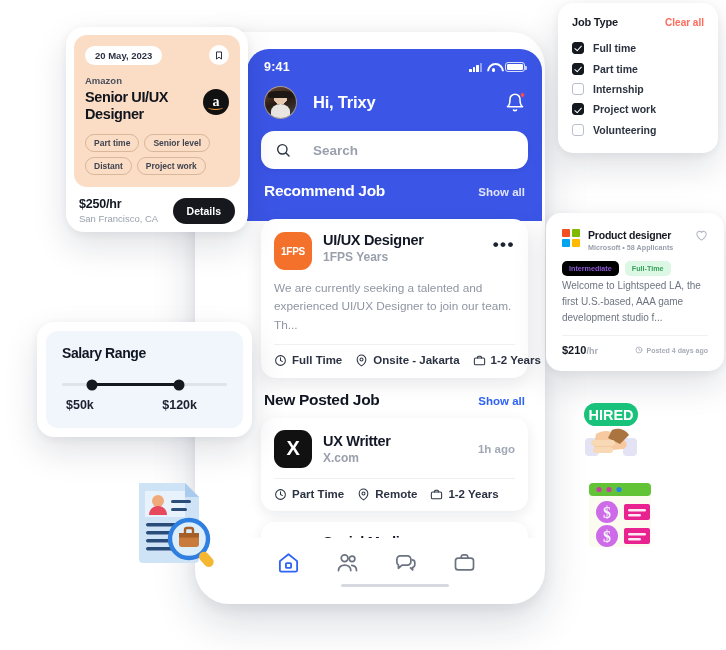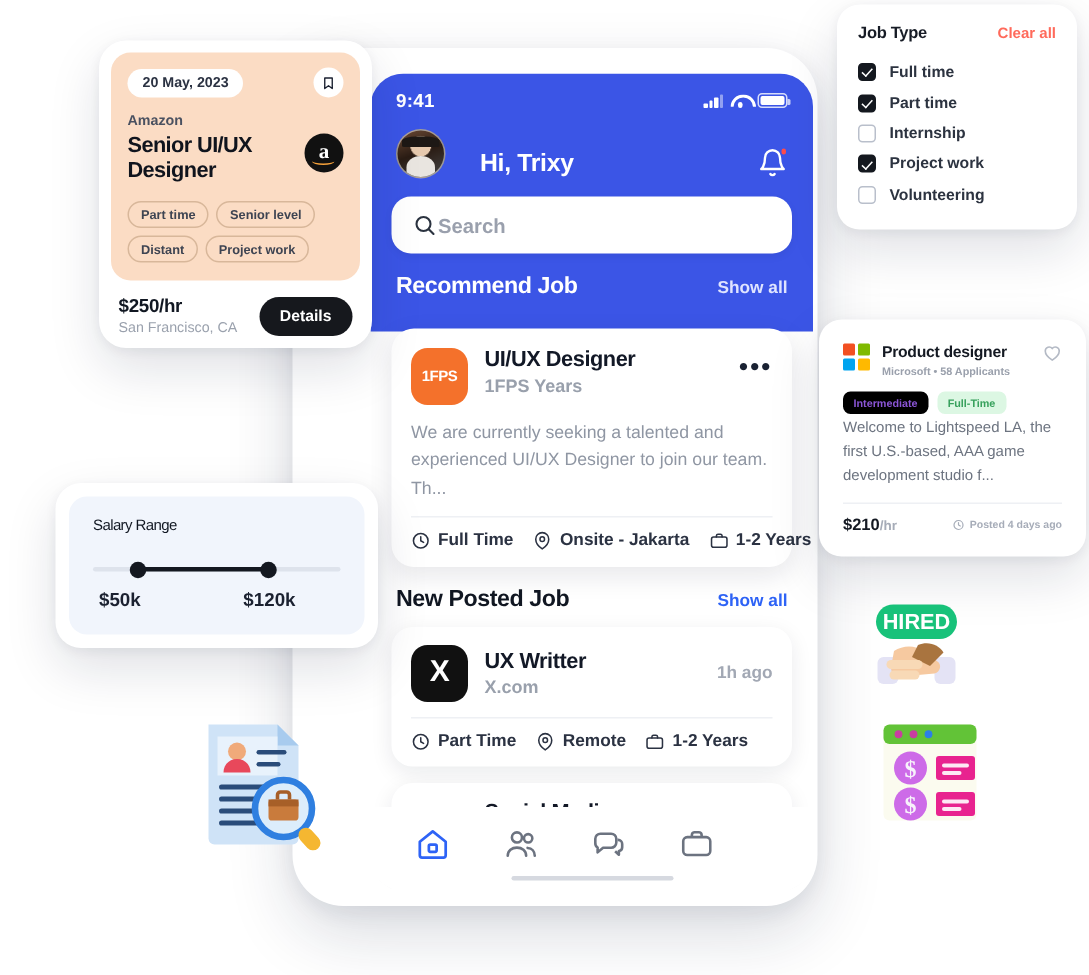--- a/index.html
+++ b/index.html
@@ -58,21 +58,21 @@
   .wifi::after{
     content:""; position:absolute; left:4.6px; top:6.2px; width:3.8px;height:3.8px;
     background:#fff; border-radius:50%;
   }
   .batt { width: 20px; height: 10px; border: 1.4px solid rgba(255,255,255,.8);
           border-radius: 3px; padding: 1.3px; position: relative; }
   .batt::after { content:""; position:absolute; right:-3px; top:3px; width:1.6px;
           height:4px; background: rgba(255,255,255,.7); border-radius: 0 1px 1px 0; }
   .batt span { display:block; width:100%; height:100%; background:#fff; border-radius:1.3px; }
 
-  .greet-row { display: flex; align-items: flex-end; gap: 23px; padding: 8px 3px 12px 3px; }
+  .greet-row { display: flex; align-items: center; gap: 16px; padding: 8px 3px 12px 3px; }
   .avatar {
     width: 33px; height: 33px; border-radius: 50%;
     background: radial-gradient(circle at 50% 34%, #e6c9ae 0 26%, transparent 27%),
                 linear-gradient(160deg,#6d4a35 0%,#2a1c14 48%,#454545 100%);
     border: 1.5px solid rgba(255,255,255,.5); flex: 0 0 auto; overflow: hidden;
     position: relative;
   }
   .avatar::after{
     content:""; position:absolute; left:18%; top:56%; width:64%; height:50%;
     background:#e9e5e0; border-radius:50% 50% 0 0;
@@ -82,21 +82,21 @@
     background:#1d1815; border-radius:40% 40% 10% 10%;
   }
   .greet-name { color:#fff; font-size:16.5px; font-weight:700; flex:1; letter-spacing:-.2px; }
   .bell { position: relative; width: 20px; height: 21px; }
   .bell-ic { width:20px; height:21px; display:block; }
   .bell-dot { position:absolute; right:0px; top:0px; width:5.5px; height:5.5px;
               background:#FF4B4B; border-radius:50%; border:1px solid #3B55E6; }
 
   .searchbar {
     background:#fff; border-radius: 13px; height: 38px;
-    display:flex; align-items:center; gap:1px; padding: 0 14px;
+    display:flex; align-items:center; gap:22px; padding: 0 14px;
     box-shadow: 0 2px 6px rgba(0,0,0,.06);
   }
   .search-ph { color:#9aa0ad; font-size:13.5px; font-weight:600; }
 
   .sec-head {
     display:flex; align-items:baseline; justify-content:space-between;
     padding: 13px 3px 9px 3px;
   }
   .sec-title { color:#fff; font-size:15.5px; font-weight:800; letter-spacing:-.3px; }
   .sec-link  { color:#dfe4ff; font-size:11.5px; font-weight:700; }
@@ -234,21 +234,21 @@
   .pd-rate small { color:#a6acb8; font-weight:600; font-size:9px; }
   .pd-posted { display:flex; align-items:center; gap:4px; font-size:7px; color:#a6acb8; font-weight:600; }
 
   
   .sal-card {
     position:absolute; left:37px; top:322px; width:215px;
     background:#fff; border-radius:17px; padding:9px;
     box-shadow: 0 14px 34px rgba(18,26,53,.13), 0 2px 8px rgba(18,26,53,.06);
   }
   .sal-inner { background:#F1F5FC; border-radius:12px; padding:14px 16px 16px 16px; }
-  .sal-title { font-size:10px; font-weight:400; color:#111722; letter-spacing:-.4px; }
+  .sal-title { font-size:14px; font-weight:700; color:#111722; letter-spacing:-.4px; }
   .sal-track { position:relative; height:3px; background:#dee3ec; border-radius:3px; margin-top:22px; }
   .sal-fill { position:absolute; left:18%; right:29%; top:0; height:3px; background:#141820; border-radius:3px; }
   .sal-knob { position:absolute; top:50%; width:11px; height:11px; background:#141820;
               border-radius:50%; transform:translate(-50%,-50%); }
   .sal-vals { display:flex; justify-content:space-between; margin-top:12px; padding:0 4px; }
   .sal-val { font-size:12.5px; font-weight:700; color:#1b2130; }
   .sal-val.b { margin-right:26px; }
 
   
   .ill { position:absolute; }

